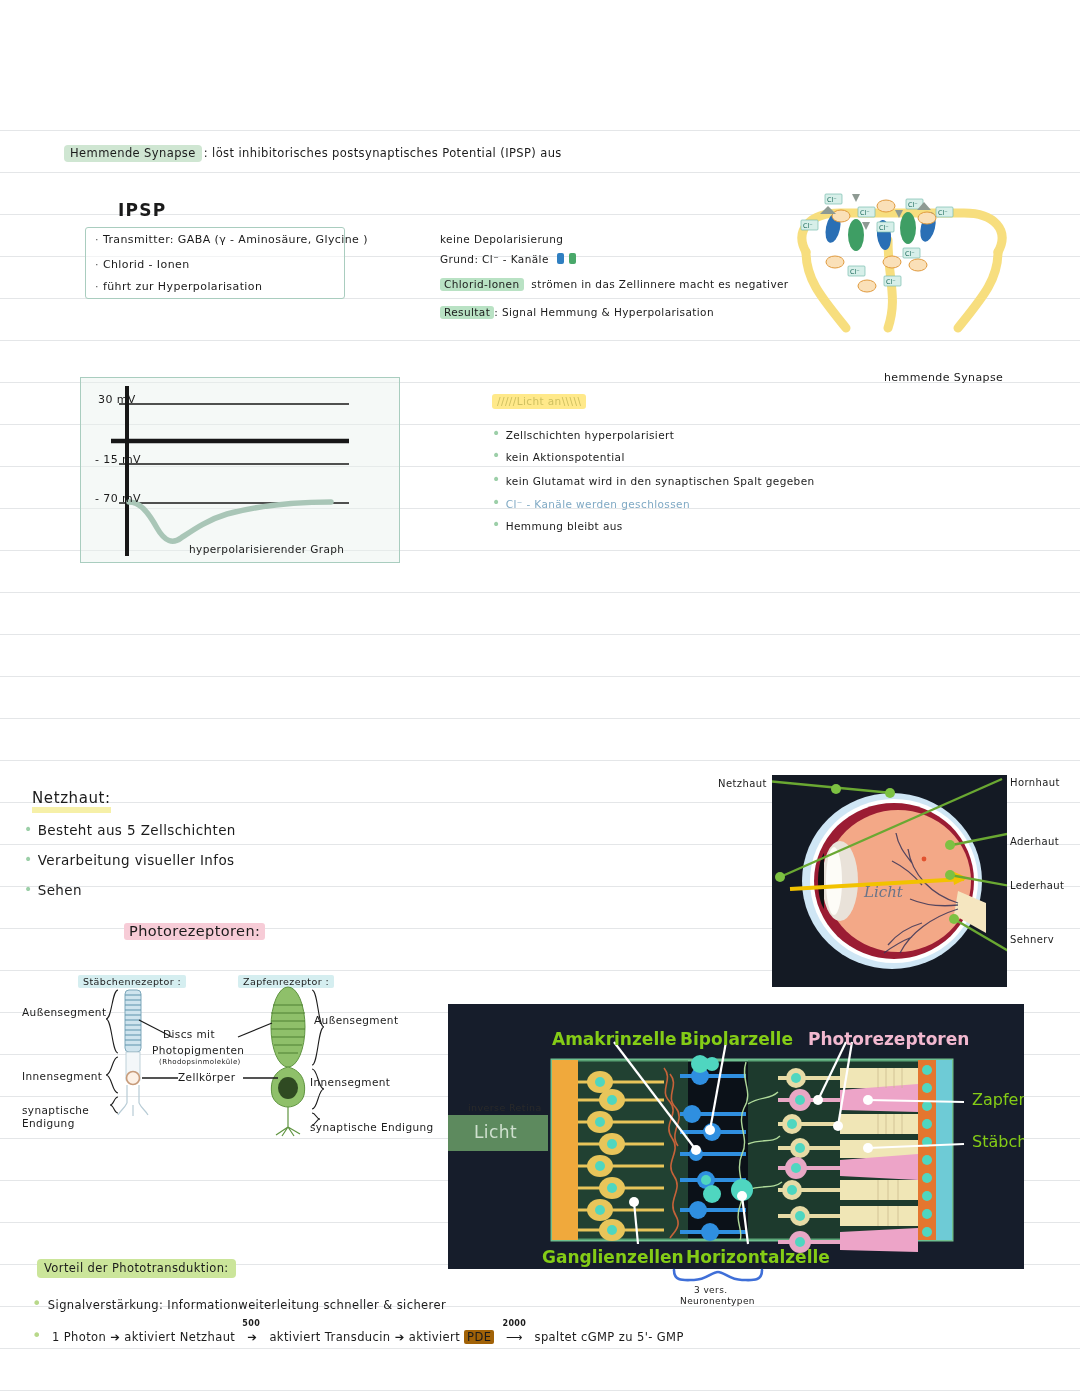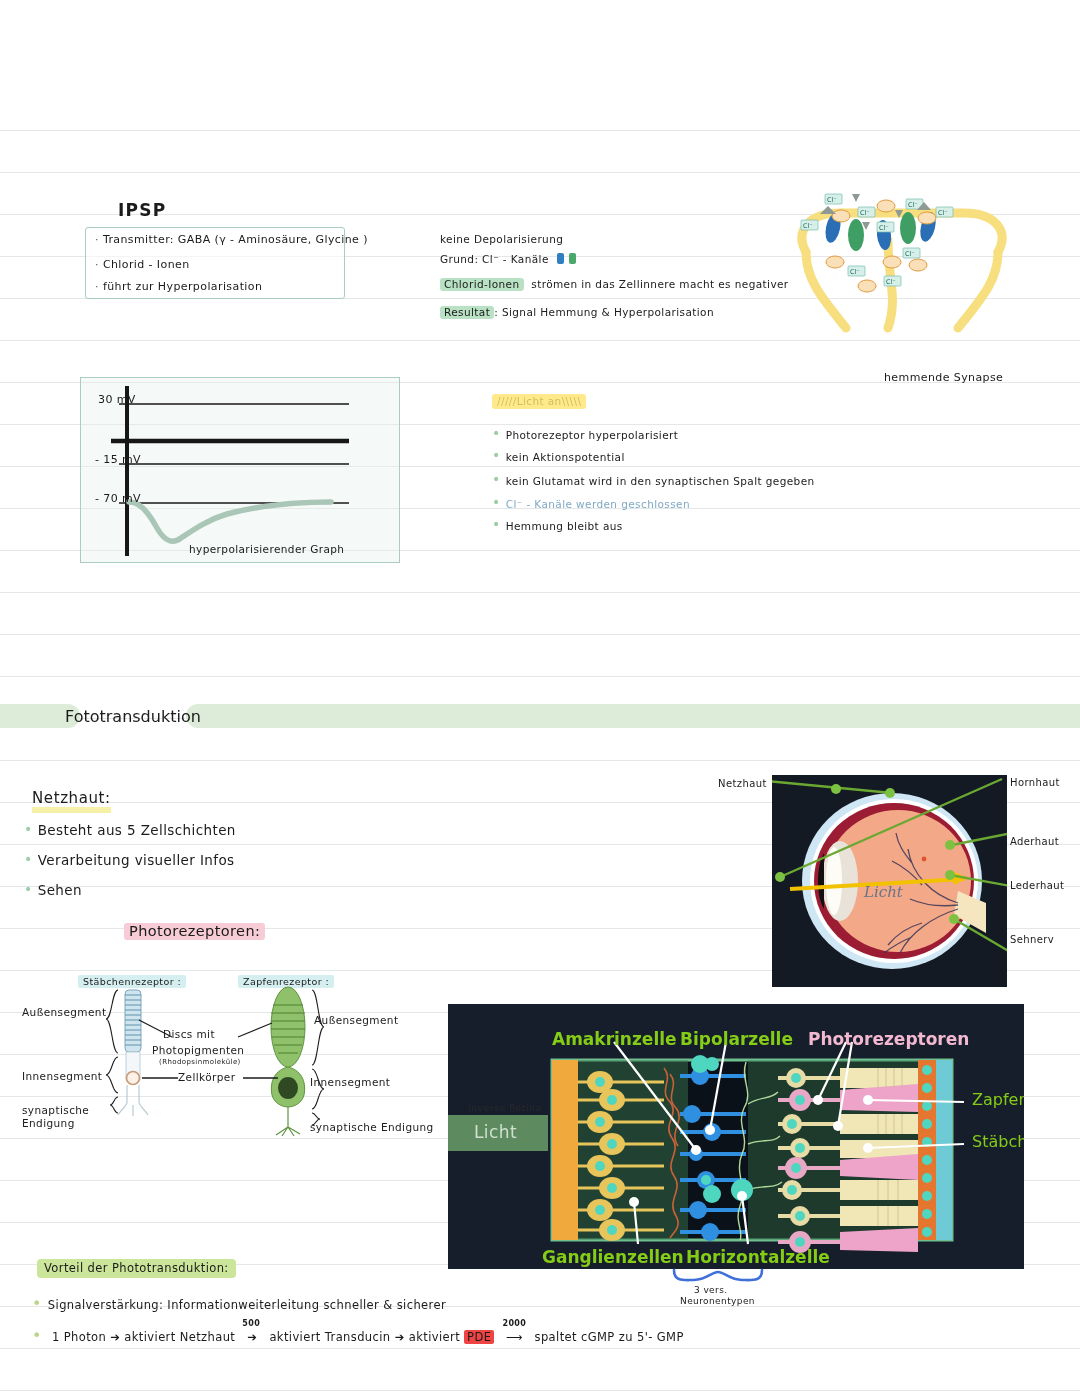--- a/index.html
+++ b/index.html
@@ -28,21 +28,21 @@
     letter-spacing:.4px;
     white-space: nowrap;
   }
   .abs { position:absolute; }
 
   .hl-green  { background:#cfe6d2; border-radius:4px; padding:1px 6px 2px 6px; }
   .hl-green2 { background:#b9e2c4; border-radius:3px; padding:0px 4px 1px 4px; }
   .hl-yellow { background:#ffe98a; border-radius:3px; padding:1px 5px 2px 5px; }
   .hl-pink   { background:#f7ccd7; border-radius:3px; padding:0px 5px 1px 5px; }
   .hl-lime   { background:#cbe59a; border-radius:4px; padding:2px 7px 3px 7px; }
-  .hl-ybox   { background:#ef4444; border-radius:2px; padding:0 3px; }
+  .hl-ybox   { background:#a16207; border-radius:2px; padding:0 3px; }
   .underline-y { border-bottom:6px solid #f6f0a8; padding-bottom:0px; }
 
   .bullet::before {
     content:"•"; color:#9ccfa8; font-size:14px;
     margin-right:5px; position:relative; top:-1px;
   }
   .bullet-g::before { content:"•"; color:#b8d88a; font-size:16px; margin-right:6px; }
   .dash::before { content:"‧"; color:#555; margin-right:4px; }
 
   
@@ -104,20 +104,23 @@
     <div class="rule" style="top: 1180px; background: rgb(228, 230, 232);"></div>
     <div class="rule" style="top: 1222px; background: rgb(228, 230, 232);"></div>
     <div class="rule" style="top: 1264px; background: rgb(228, 230, 232);"></div>
     <div class="rule" style="top: 1306px; background: rgb(228, 230, 232);"></div>
     <div class="rule" style="top: 1348px; background: rgb(228, 230, 232);"></div>
     <div class="rule" style="top: 1390px; background: rgb(228, 230, 232);"></div>
   </div>
 
 <div class="layer">
 
+  <div class="abs hw" style="left:64px; top:146px; font-size:11.5px;">
+    <span class="hl-green">Hemmende Synapse</span><span style="margin-left:2px;">: löst inhibitorisches postsynaptisches Potential (IPSP) aus</span>
+  </div>
 
   <div class="abs hw" style="left:118px; top:200px; font-size:17px; font-weight:600; letter-spacing:1.2px;">IPSP</div>
 
   <div id="ipsp-box"></div>
 
   <div class="abs hw dash" style="left:95px; top:233px; font-size:11px;">Transmitter: GABA  (γ - Aminosäure, Glycine )</div>
   <div class="abs hw dash" style="left:95px; top:258px; font-size:11px;">Chlorid - Ionen</div>
   <div class="abs hw dash" style="left:95px; top:280px; font-size:11px;">führt zur Hyperpolarisation</div>
 
   <div class="abs hw" style="left:440px; top:233px; font-size:10.5px;">keine Depolarisierung</div>
@@ -211,31 +214,26 @@
     </svg>
     <div class="abs hw" style="left:17px; top:15px; font-size:11px;">30 mV</div>
     <div class="abs hw" style="left:14px; top:75px; font-size:11px;">- 15 mV</div>
     <div class="abs hw" style="left:14px; top:114px; font-size:11px;">- 70 mV</div>
     <div class="abs hw" style="left:108px; top:165px; font-size:10.5px;">hyperpolarisierender Graph</div>
   </div>
 
   <div class="abs" style="left:492px; top:390px;">
     <span class="hw hl-yellow" style="font-size:10.5px; color:#cfc060;">/////Licht an\\\\\</span>
   </div>
-  <div class="abs hw bullet" style="left:492px; top:426px; font-size:10.5px;">Photorezeptor hyperpolarisiert</div>
+  <div class="abs hw bullet" style="left:492px; top:426px; font-size:10.5px;">Zellschichten hyperpolarisiert</div>
   <div class="abs hw bullet" style="left:492px; top:448px; font-size:10.5px;">kein  Aktionspotential</div>
   <div class="abs hw bullet" style="left:492px; top:472px; font-size:10.5px;">kein Glutamat wird in den synaptischen Spalt gegeben</div>
   <div class="abs hw bullet" style="left:492px; top:495px; font-size:10.5px; color:#7fa9c4;">Cl⁻ - Kanäle werden geschlossen</div>
   <div class="abs hw bullet" style="left:492px; top:517px; font-size:10.5px;">Hemmung bleibt aus</div>
 
-  <div class="abs" style="left:0px; top:704px; width:1080px; height:24px;">
-    <div class="abs" style="left:0px; top:0px; width:80px; height:24px; background:#dcecd9; border-radius:0 14px 14px 0;"></div>
-    <div class="abs" style="left:186px; top:0px; width:894px; height:24px; background:#dcecd9; border-radius:14px 0 0 14px;"></div>
-    <div class="abs" style="left:65px; top:3px; font-size:16px; color:#1c1c1c; font-family:'DejaVu Sans',sans-serif;">Fototransduktion</div>
-  </div>
 
   <div class="abs hw underline-y" style="left:32px; top:789px; font-size:15px; letter-spacing:.6px;">Netzhaut:</div>
   <div class="abs hw bullet" style="left:24px; top:822px; font-size:13.5px;">Besteht aus 5 Zellschichten</div>
   <div class="abs hw bullet" style="left:24px; top:852px; font-size:13.5px;">Verarbeitung visueller Infos</div>
   <div class="abs hw bullet" style="left:24px; top:882px; font-size:13.5px;">Sehen</div>
 
   <div class="abs" style="left:124px; top:921px;">
     <span class="hw hl-pink" style="font-size:14.5px; color:#1b1b1b;">Photorezeptoren:</span>
   </div>
 

